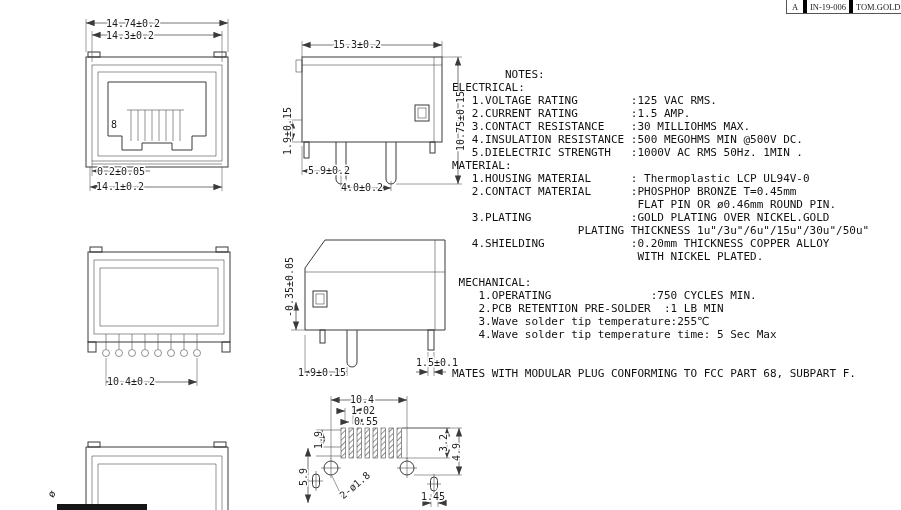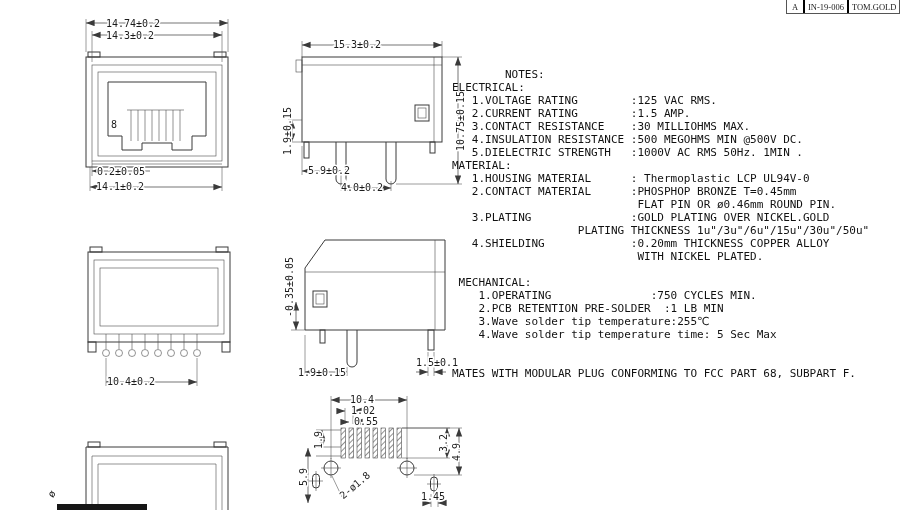--- a/index.html
+++ b/index.html
@@ -11,21 +11,21 @@
   .ext{stroke:#4a4a4a;stroke-width:.55;fill:none;}
   .dim-line{stroke:#3a3a3a;stroke-width:.7;fill:none;marker-start:url(#arr);marker-end:url(#arr);}
   .dim-e{stroke:#3a3a3a;stroke-width:.7;fill:none;marker-end:url(#arr);}
   .dim-s{stroke:#3a3a3a;stroke-width:.7;fill:none;marker-start:url(#arr);}
   text.dim{font-family:"DejaVu Sans Mono",monospace;font-size:10px;fill:#1c1c1c;
            stroke:#fff;stroke-width:3px;paint-order:stroke;text-anchor:middle;}
   .notes{position:absolute;left:452px;top:68px;margin:0;white-space:pre;color:#111;
          font-family:"DejaVu Sans Mono","DejaVu Sans",monospace;font-size:11px;line-height:13px;}
   .rev-table{position:absolute;left:786px;top:-1px;height:13px;display:flex;border:1px solid #555;
              font-family:"Liberation Serif",serif;font-size:8.5px;color:#222;background:#fff;}
-  .rev-cell{display:flex;align-items:center;justify-content:center;padding:0 3px;border-left:2px solid #000000;white-space:nowrap;}
+  .rev-cell{display:flex;align-items:center;justify-content:center;padding:0 3px;border-left:4px solid #000000;white-space:nowrap;}
   .rev-cell:first-child{border-left:none;min-width:10px;}
 </style>
 </head>
 <body>
 
 <div class="page">
 
   <svg width="901" height="510" viewBox="0 0 901 510">
     <defs>
       <marker id="arr" markerWidth="9" markerHeight="7" refX="8.6" refY="3.2" orient="auto-start-reverse" markerUnits="userSpaceOnUse">

